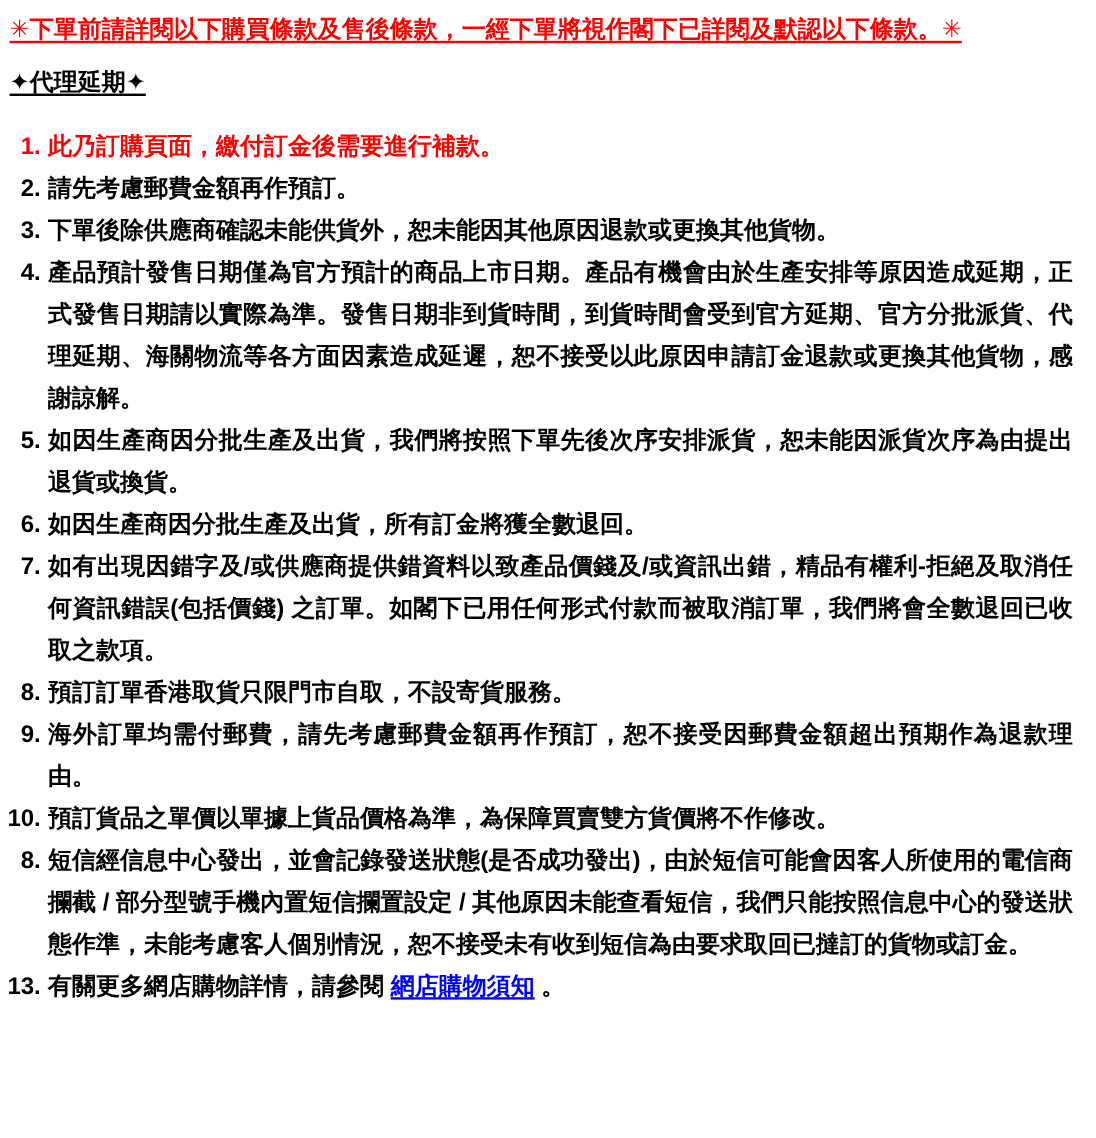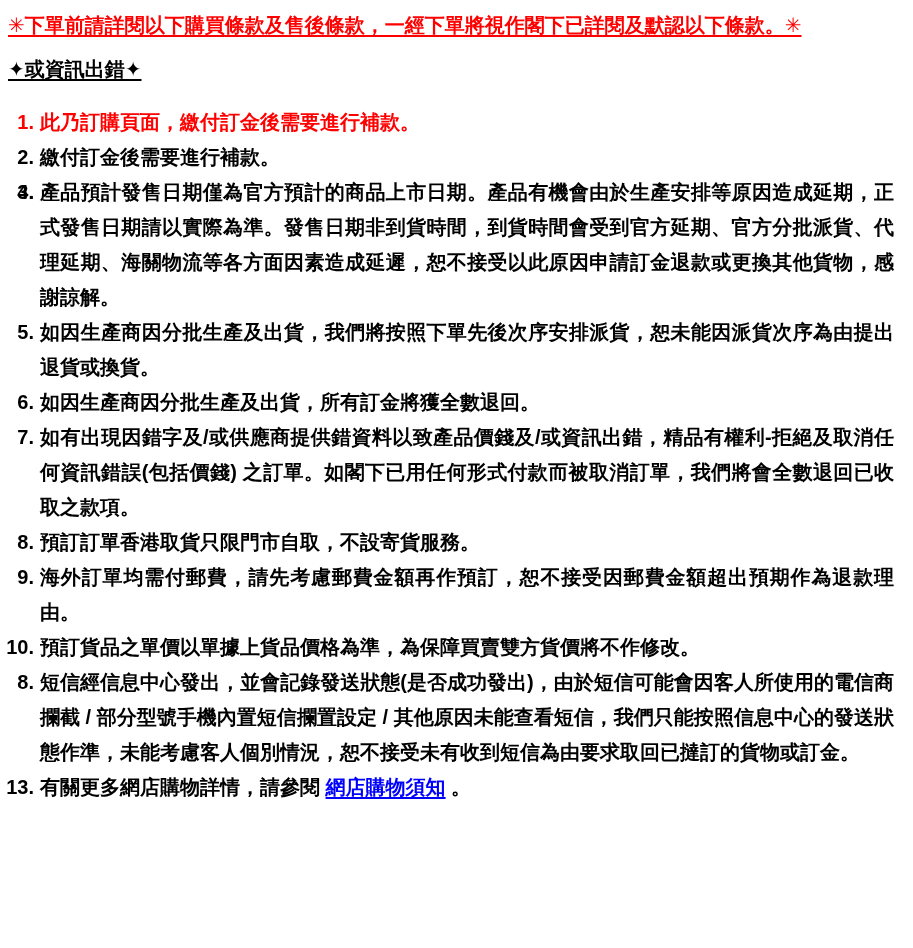--- a/index.html
+++ b/index.html
@@ -79,26 +79,26 @@
     text-decoration-thickness:2px;
     cursor:pointer;
   }
 </style>
 </head>
 <body>
 
 <div class="page">
   <h1 class="warning">✳下單前請詳閱以下購買條款及售後條款，一經下單將視作閣下已詳閱及默認以下條款。✳</h1>
 
-  <h2 class="section">✦或資訊出錯✦</h2>
+  <h2 class="section">✦代理延期✦</h2>
 
   <ol class="terms">
       <li class="red"><span class="term-number">1.</span><span class="term-text">此乃訂購頁面，繳付訂金後需要進行補款。</span></li>
-      <li><span class="term-number">2.</span><span class="term-text">繳付訂金後需要進行補款。</span></li>
-      <li><span class="term-number">3.</span></li>
+      <li><span class="term-number">2.</span><span class="term-text">請先考慮郵費金額再作預訂。</span></li>
+      <li><span class="term-number">3.</span><span class="term-text">下單後除供應商確認未能供貨外，恕未能因其他原因退款或更換其他貨物。</span></li>
       <li><span class="term-number">4.</span><span class="term-text">產品預計發售日期僅為官方預計的商品上市日期。產品有機會由於生產安排等原因造成延期，正式發售日期請以實際為準。發售日期非到貨時間，到貨時間會受到官方延期、官方分批派貨、代理延期、海關物流等各方面因素造成延遲，恕不接受以此原因申請訂金退款或更換其他貨物，感謝諒解。</span></li>
       <li><span class="term-number">5.</span><span class="term-text">如因生產商因分批生產及出貨，我們將按照下單先後次序安排派貨，恕未能因派貨次序為由提出退貨或換貨。</span></li>
       <li><span class="term-number">6.</span><span class="term-text">如因生產商因分批生產及出貨，所有訂金將獲全數退回。</span></li>
       <li><span class="term-number">7.</span><span class="term-text">如有出現因錯字及/或供應商提供錯資料以致產品價錢及/或資訊出錯，精品有權利-拒絕及取消任何資訊錯誤(包括價錢) 之訂單。如閣下已用任何形式付款而被取消訂單，我們將會全數退回已收取之款項。</span></li>
       <li><span class="term-number">8.</span><span class="term-text">預訂訂單香港取貨只限門市自取，不設寄貨服務。</span></li>
       <li><span class="term-number">9.</span><span class="term-text">海外訂單均需付郵費，請先考慮郵費金額再作預訂，恕不接受因郵費金額超出預期作為退款理由。</span></li>
       <li><span class="term-number">10.</span><span class="term-text">預訂貨品之單價以單據上貨品價格為準，為保障買賣雙方貨價將不作修改。</span></li>
       <li><span class="term-number">8.</span><span class="term-text">短信經信息中心發出，並會記錄發送狀態(是否成功發出)，由於短信可能會因客人所使用的電信商攔截 / 部分型號手機內置短信攔置設定 / 其他原因未能查看短信，我們只能按照信息中心的發送狀態作準，未能考慮客人個別情況，恕不接受未有收到短信為由要求取回已撻訂的貨物或訂金。</span></li>
       <li><span class="term-number">13.</span><span class="term-text">有關更多網店購物詳情，請參閱 <a class="seg-link" href="#">網店購物須知</a> 。</span></li>
     </ol>

